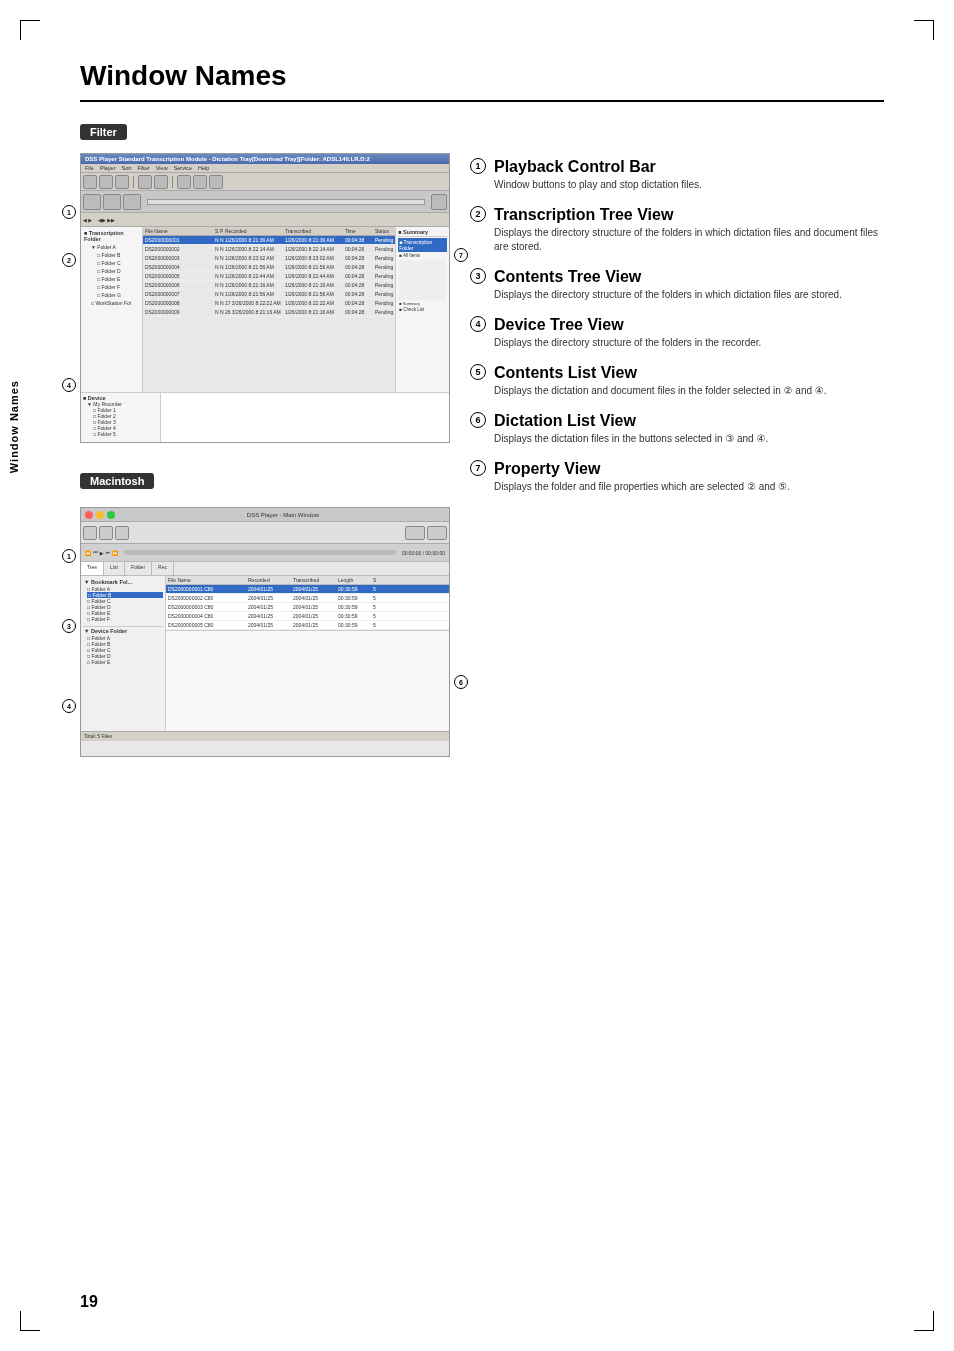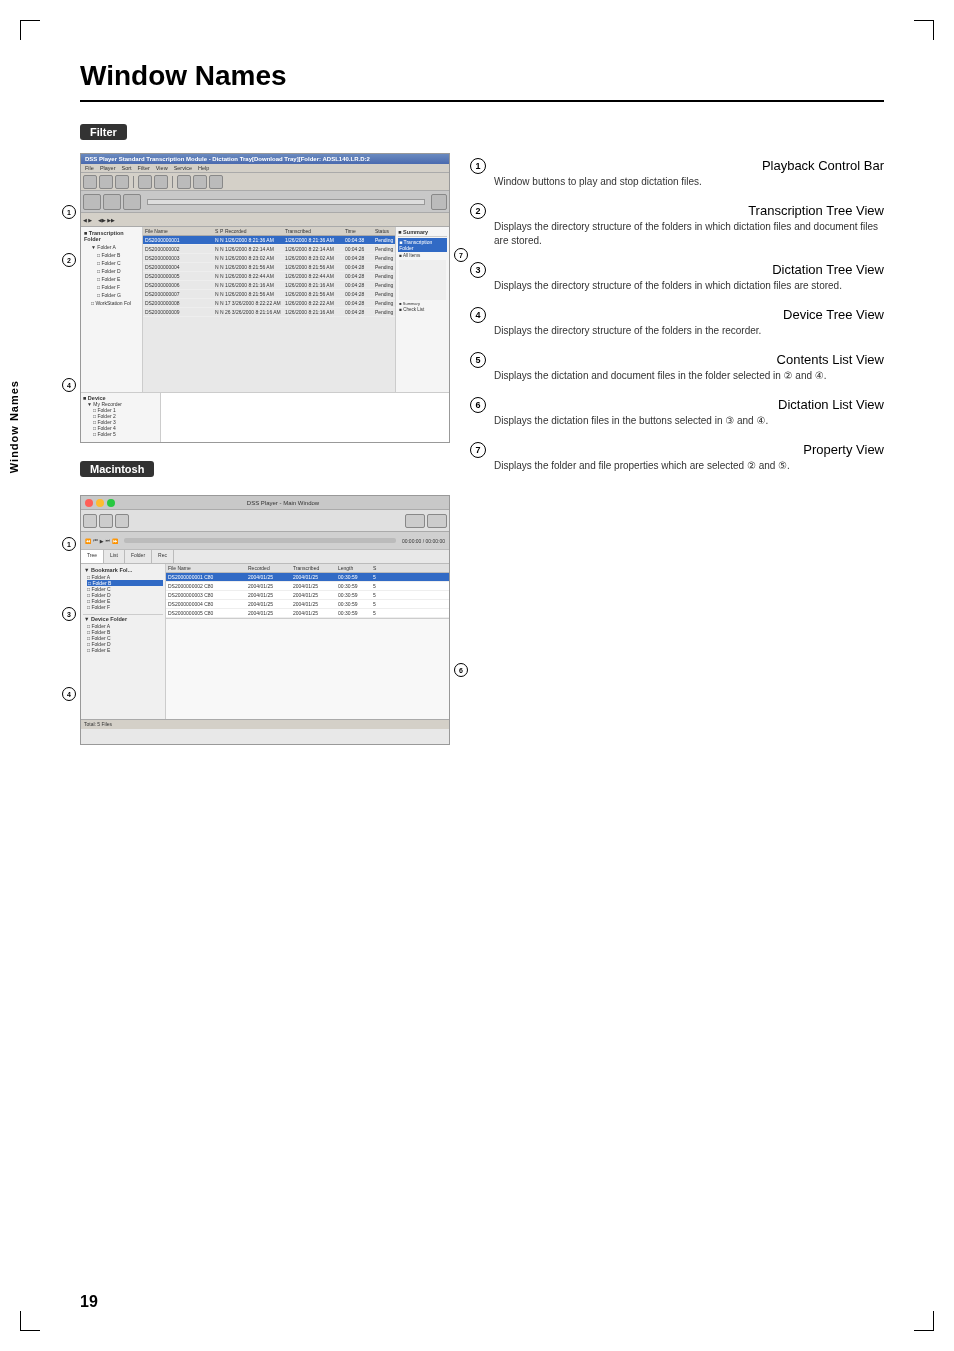--- a/index.html
+++ b/index.html
@@ -232,36 +232,35 @@
       gap: 8px;
       margin-bottom: 14px;
       align-items: flex-start;
     }
 
     .desc-item-text {
       flex: 1;
     }
 
     .desc-item-title {
-      font-size: 13px;
-      font-weight: normal;
+      font-size: 16px;
+      font-weight: bold;
       color: #000;
-      text-align: right;
     }
 
     .desc-item-body {
       font-size: 10px;
       color: #333;
       line-height: 1.4;
       margin-top: 2px;
     }
 
     
     .mac-section {
-      margin-top: 16px;
+      margin-top: 28px;
     }
 
     .screenshot-wrapper {
       position: relative;
     }
 
     
     .mock-bottom-section {
       display: flex;
       border-top: 1px solid #ccc;
@@ -648,21 +647,21 @@
             <li class="desc-item">
     <span class="circle-num">2</span>
     <div class="desc-item-text">
       <div class="desc-item-title">Transcription Tree View</div>
       <div class="desc-item-body">Displays the directory structure of the folders in which dictation files and document files are stored.</div>
     </div>
   </li>
             <li class="desc-item">
     <span class="circle-num">3</span>
     <div class="desc-item-text">
-      <div class="desc-item-title">Dictation Tree View</div>
+      <div class="desc-item-title">Contents Tree View</div>
       <div class="desc-item-body">Displays the directory structure of the folders in which dictation files are stored.</div>
     </div>
   </li>
             <li class="desc-item">
     <span class="circle-num">4</span>
     <div class="desc-item-text">
       <div class="desc-item-title">Device Tree View</div>
       <div class="desc-item-body">Displays the directory structure of the folders in the recorder.</div>
     </div>
   </li>

